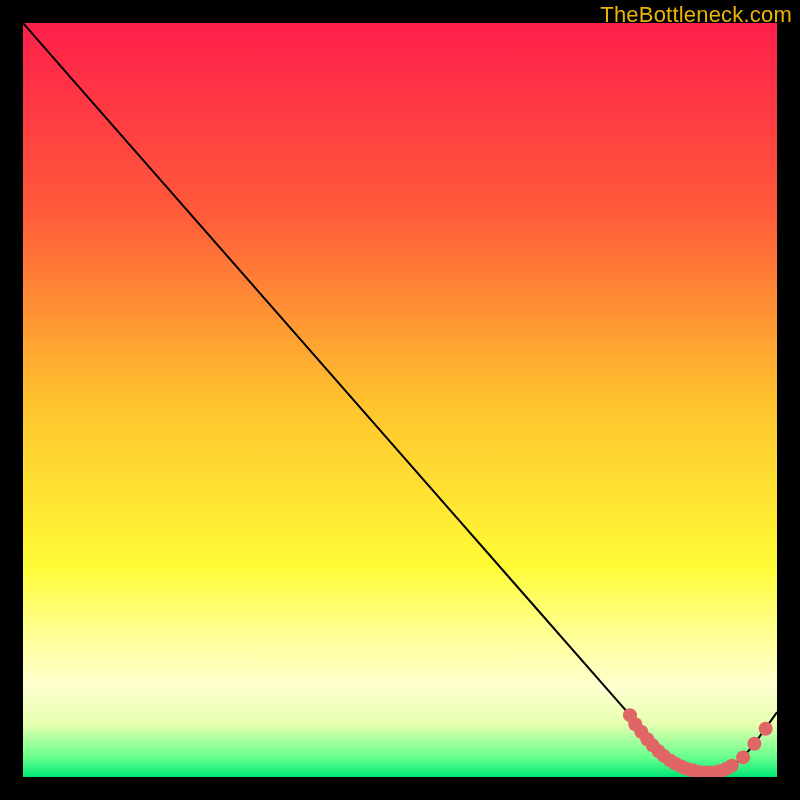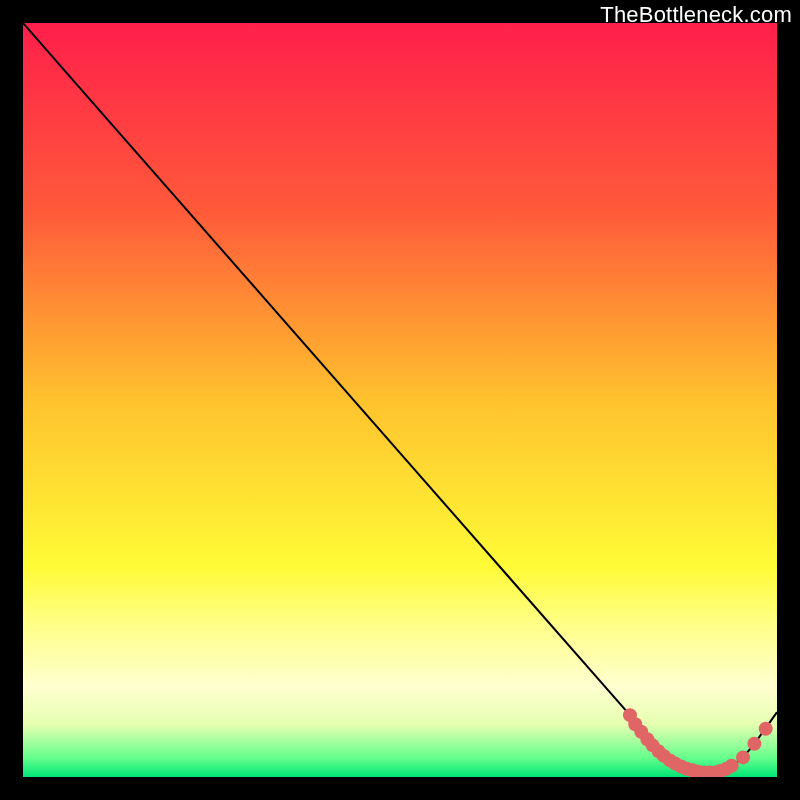--- a/index.html
+++ b/index.html
@@ -34,21 +34,21 @@
       #64ff8c 97.5%,
       #00e676 100%
     );
   }
   .watermark {
     position: absolute;
     top: 2px;
     right: 8px;
     font-family: Arial, Helvetica, sans-serif;
     font-size: 22px;
-    color: #ffffff;
+    color: #eab308;
     letter-spacing: 0.2px;
     user-select: none;
   }
   svg.overlay {
     position: absolute;
     left: 0;
     top: 0;
     width: 754px;
     height: 754px;
   }

